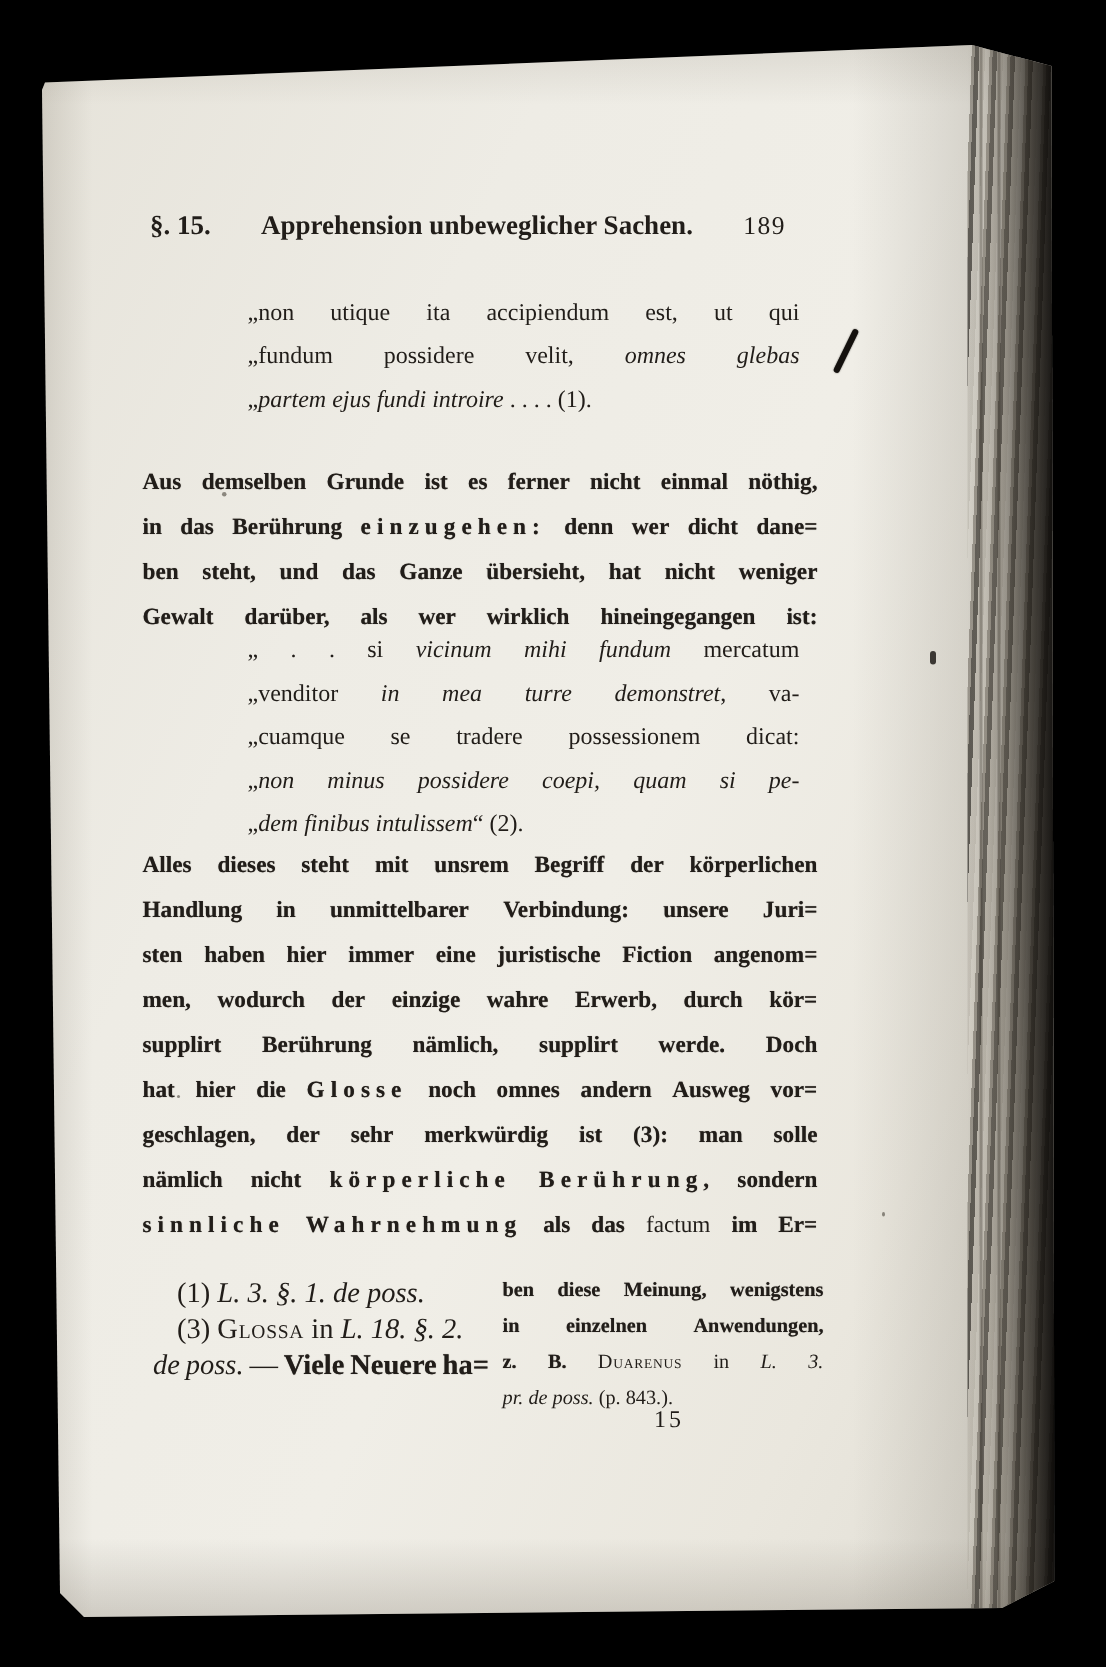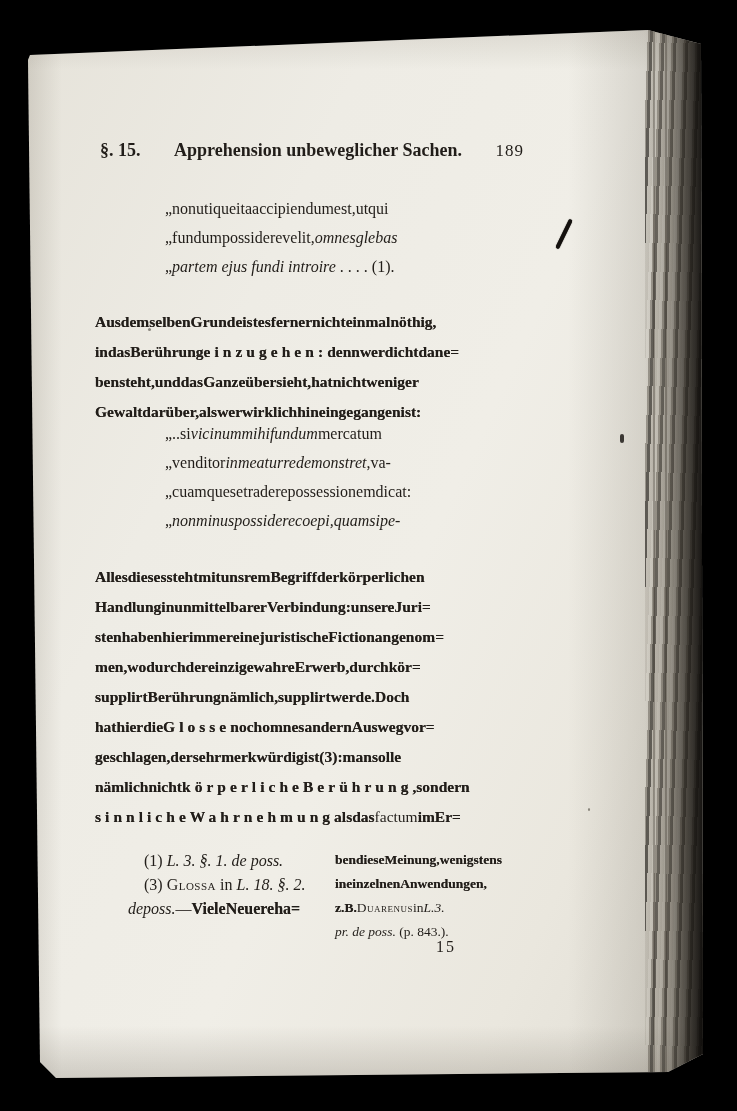--- a/index.html
+++ b/index.html
@@ -41,27 +41,27 @@
     position:absolute;left:72px;top:112px;width:424px;
     display:flex;justify-content:space-between;align-items:baseline;
     font-size:18px;
   }
   .h-sec,.h-title{font-family:"Liberation Serif",serif;font-weight:700;text-align:center;}
   .h-num{font-size:17px;letter-spacing:1px;}
   #block-quote1{left:137px;top:172px;width:368px;font-size:16px;}
   #block-quote2{left:137px;top:397px;width:368px;font-size:16px;}
   #block-para1{left:67px;top:285px;width:450px;font-size:15.5px;}
   #block-para2{left:67px;top:540px;width:450px;font-size:15.5px;}
-  #fn-left{left:100px;top:824px;width:224px;font-size:16px;}
+  #fn-left{left:74px;top:824px;width:224px;font-size:19px;}
   #fn-right{left:307px;top:824px;width:214px;font-size:13.5px;}
   .quote .line{height:29px;}
   .para  .line{height:30px;}
   .fn    .line{height:24px;}
   .line{white-space:pre;}
-  .jline{display:flex;align-items:baseline;white-space:normal;}
+  .jline{display:flex;justify-content:space-between;align-items:baseline;white-space:normal;}
   .indent{padding-left:16px;}
   .tok{white-space:pre;}
   
   .s-an{font-family:"Liberation Serif",serif;}
   .s-it{font-family:"Liberation Serif",serif;font-style:italic;}
   .s-fr{font-family:"Liberation Serif",serif;font-weight:700;text-shadow:0 0 0.5px rgba(32,26,20,0.7);}
   .s-frsp{font-family:"Liberation Serif",serif;font-weight:700;letter-spacing:0.26em;text-shadow:0 0 0.5px rgba(32,26,20,0.7);}
   .s-sc{font-family:"Liberation Serif",serif;font-variant:small-caps;letter-spacing:0.5px;}
   .signature{
     position:absolute;left:396px;top:910px;width:44px;
@@ -181,20 +181,21 @@
       </div>
       <div class="line jline">
         <span class="tok"><span class="s-an">„</span><span class="s-it">non</span></span>
         <span class="tok"><span class="s-it">minus</span></span>
         <span class="tok"><span class="s-it">possidere</span></span>
         <span class="tok"><span class="s-it">coepi,</span></span>
         <span class="tok"><span class="s-it">quam</span></span>
         <span class="tok"><span class="s-it">si</span></span>
         <span class="tok"><span class="s-it">pe-</span></span>
       </div>
+      <div class="line"><span class="s-an">„</span><span class="s-it">dem finibus intulissem</span><span class="s-an">“ (2).</span></div>
     </div>
   <div class="block para" id="block-para2">
       <div class="line jline">
         <span class="tok"><span class="s-fr">Alles</span></span>
         <span class="tok"><span class="s-fr">dieses</span></span>
         <span class="tok"><span class="s-fr">steht</span></span>
         <span class="tok"><span class="s-fr">mit</span></span>
         <span class="tok"><span class="s-fr">unsrem</span></span>
         <span class="tok"><span class="s-fr">Begriff</span></span>
         <span class="tok"><span class="s-fr">der</span></span>

